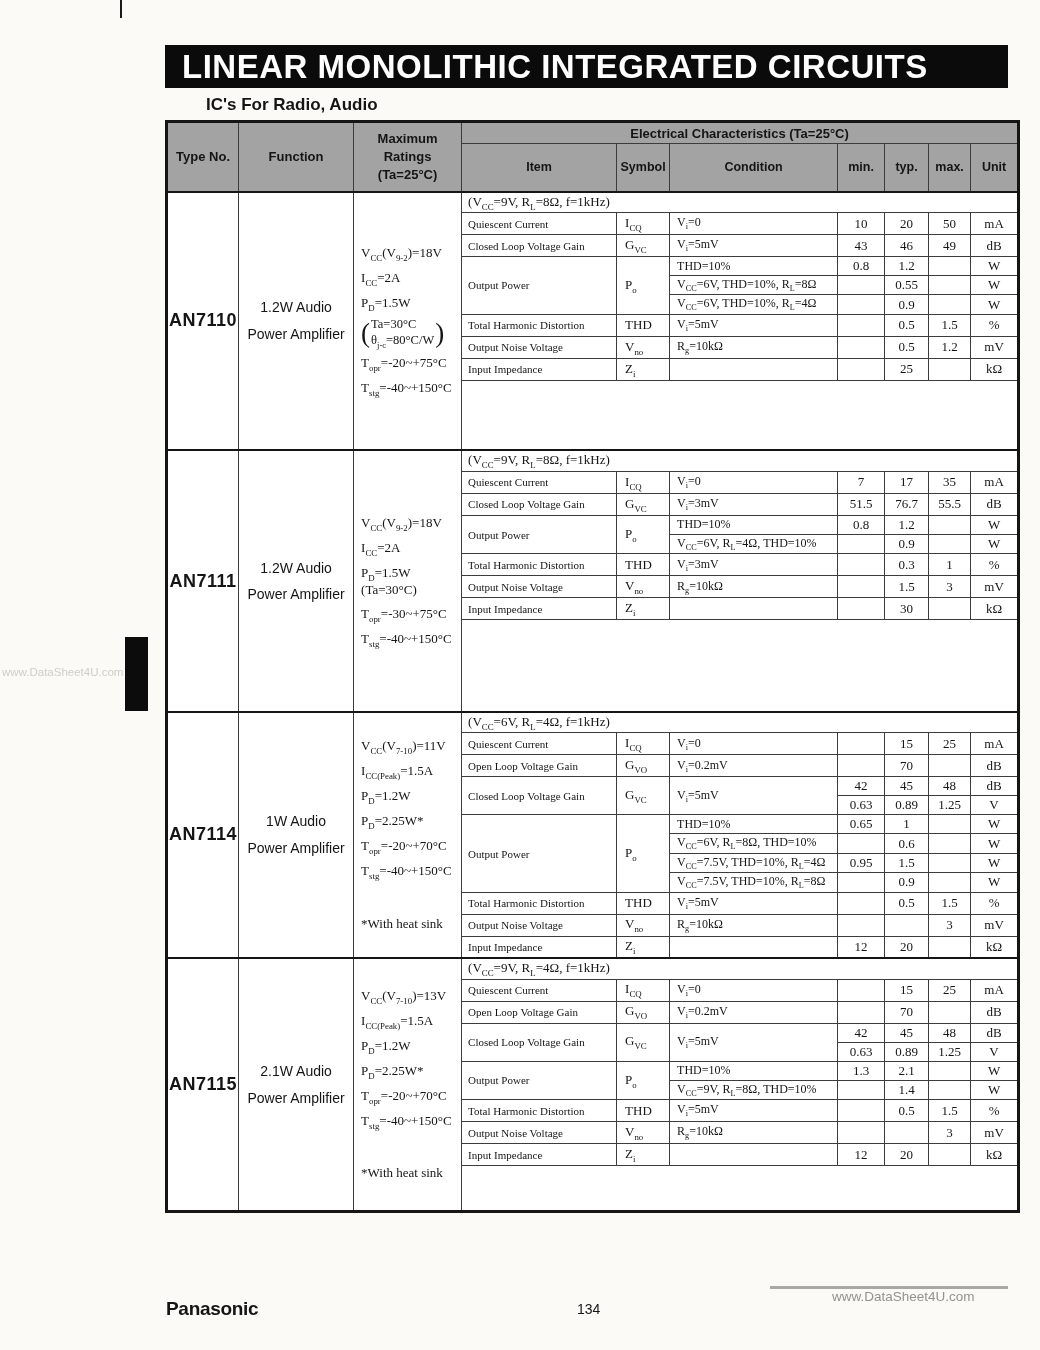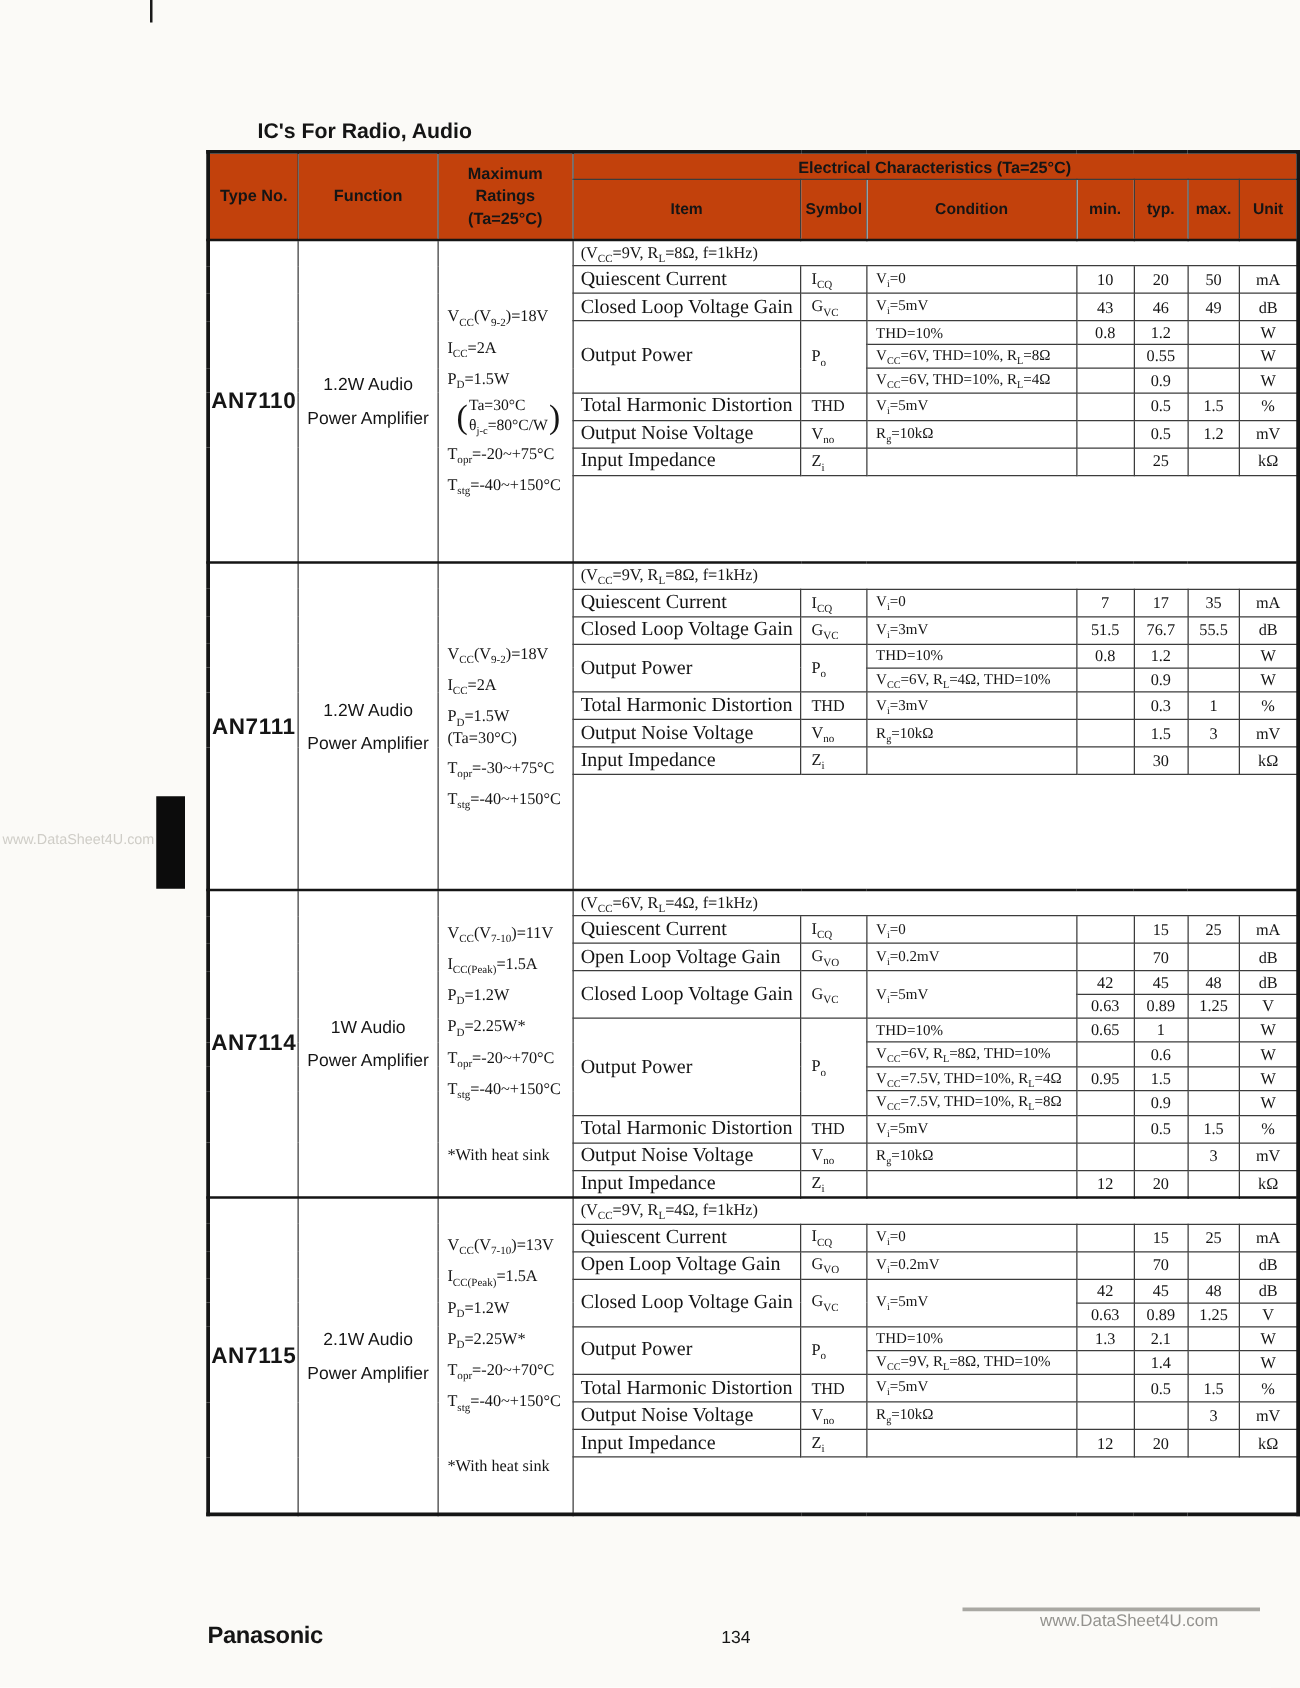--- a/index.html
+++ b/index.html
@@ -13,59 +13,62 @@
   .gray-edge{position:absolute;left:770px;top:1286px;width:238px;height:3px;background:#a9a8a3;}
 
   .title-bar{position:absolute;left:165px;top:45px;width:843px;height:43px;background:#0b0b0b;color:#ffffff;
     font-family:"Liberation Sans",sans-serif;font-weight:700;font-size:33px;letter-spacing:.5px;
     display:flex;align-items:center;padding-left:17px;box-sizing:border-box;white-space:nowrap;}
   .subtitle{position:absolute;left:164px;top:95px;font-family:"Liberation Sans",sans-serif;font-weight:700;font-size:17px;margin-left:42px;}
 
   table.main{position:absolute;left:165px;top:120px;border-collapse:collapse;table-layout:fixed;background:#fff;
     border:3px solid #151515;}
   .main th,.main td{border:1px solid #3c3c3c;box-sizing:border-box;overflow:hidden;}
-  thead th{background:#c2410c;font-family:"Liberation Sans",sans-serif;font-weight:700;font-size:12.5px;text-align:center;}
+  thead th{background:#a3a3a3;font-family:"Liberation Sans",sans-serif;font-weight:700;font-size:12.5px;text-align:center;}
   thead tr.h1 th{height:22px;font-size:13px;}
   thead tr.h2 th{height:48px;text-align:center;}
   thead{border-bottom:2px solid #151515;}
   tbody.section{border-top:2px solid #151515;}
   th.pre{white-space:pre-line;line-height:1.35;}
 
   td.type-cell{font-family:"Liberation Sans",sans-serif;font-weight:700;font-size:18px;text-align:center;letter-spacing:.5px;}
   td.func-cell{font-family:"Liberation Sans",sans-serif;font-size:14px;text-align:center;white-space:pre-line;line-height:1.9;}
   td.ratings-cell{vertical-align:middle;padding:4px 2px 4px 7px;font-size:13px;}
   .rating-line{line-height:1.85;white-space:nowrap;}
   .rating-line.tight{margin-top:-8px;}
   .rating-line.gap{margin-top:28px;}
-  .paren-group{display:flex;align-items:center;justify-content:center;}
+  .paren-group{display:flex;align-items:center;}
   .paren-group::before{content:"(";font-size:27px;font-weight:400;}
   .paren-group::after{content:")";font-size:27px;font-weight:400;}
   .paren-inner{line-height:1.3;font-size:12.5px;padding:0 1px;}
 
   td.cond-line{height:20px;font-size:13px;padding:1px 6px;white-space:nowrap;}
-  td.item-cell{font-size:16px;padding:1px 6px;height:22px;white-space:nowrap;margin-left:36px;}
+  td.item-cell{font-size:11px;padding:1px 6px;height:22px;white-space:nowrap;margin-left:36px;}
   td.sym-cell{font-size:13px;padding:1px 8px;}
   td.cond-cell{font-size:12px;padding:1px 7px;white-space:nowrap;}
   td.val-cell{font-size:13px;text-align:center;}
   td.unit-cell{font-size:13px;text-align:center;}
   td.filler-cell{border-bottom:none;}
   sub{font-size:68%;}
 
   .brand{position:absolute;left:166px;top:1298px;font-family:"Liberation Sans",sans-serif;font-weight:700;font-size:19px;letter-spacing:-.3px;}
   .pageno{position:absolute;left:577px;top:1301px;font-family:"Liberation Sans",sans-serif;font-size:14px;}
 </style>
 </head>
 <body>
 
 <div class="page">
 
   <div class="top-mark"></div>
   <div class="side-tab"></div>
   <div class="wm-left">www.DataSheet4U.com</div>
 
+  <div class="title-bar">
+    <span>LINEAR MONOLITHIC INTEGRATED CIRCUITS</span>
+  </div>
   <div class="subtitle">IC's For Radio, Audio</div>
 
   <table class="main" id="spec-table">
     <colgroup>
       <col style="width:70px">
         <col style="width:115px">
         <col style="width:108px">
       <col style="width:155px">
         <col style="width:53px">
         <col style="width:168px">

